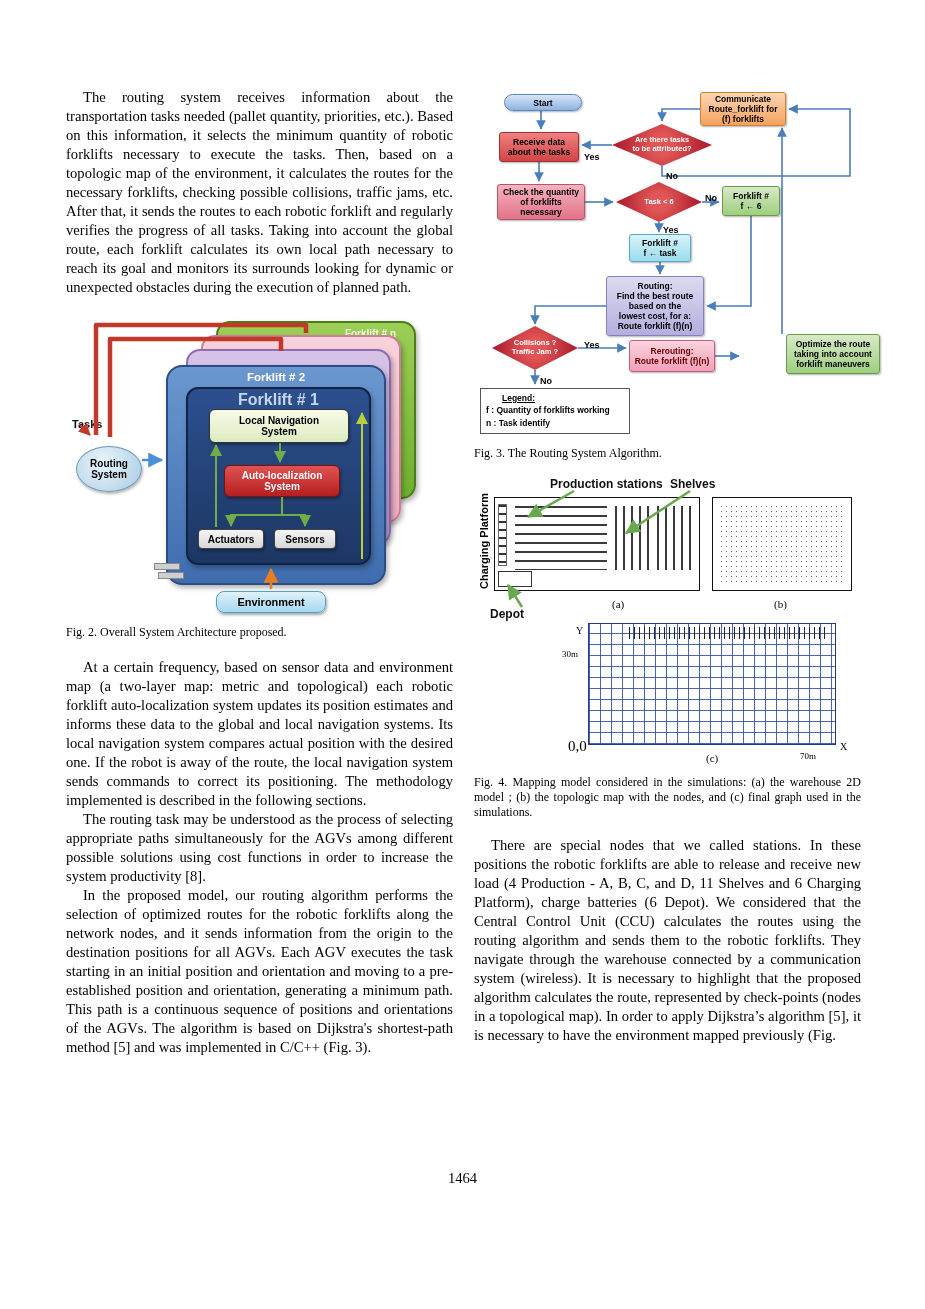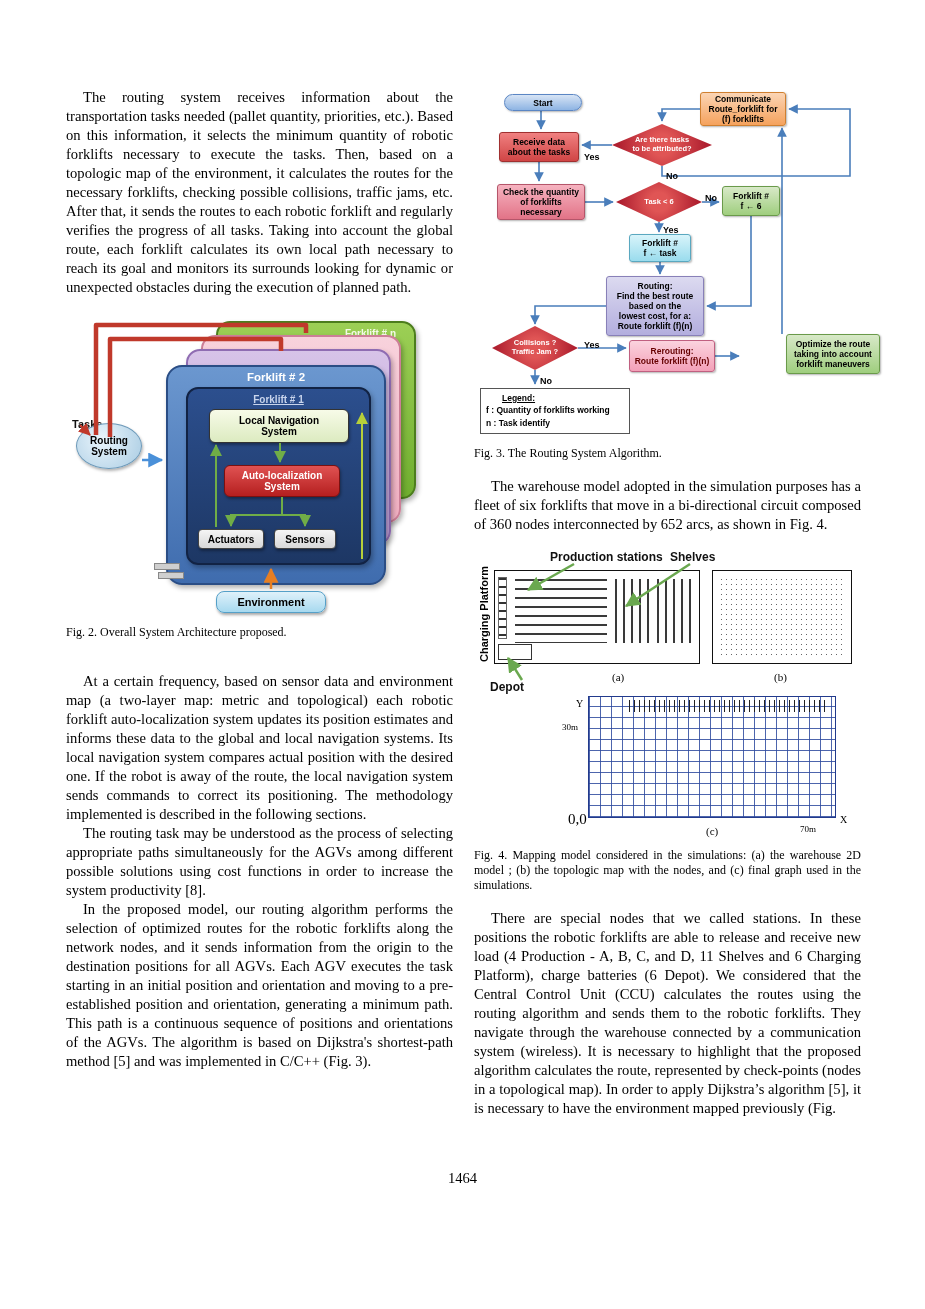--- a/index.html
+++ b/index.html
@@ -4,21 +4,21 @@
 <style>
   * { margin:0; padding:0; box-sizing:border-box; }
   html,body { background:#ffffff; }
   .page { position:relative; width:925px; height:1309px; background:#fff;
           font-family:"Liberation Serif", serif; color:#000; overflow:hidden; }
   .col { position:absolute; top:88px; width:387px; font-size:14.6px; line-height:19px; text-align:justify; }
   .col-left  { left:66px; }
   .col-right { left:474px; }
   p.body { text-indent:17px; }
   .mt16 { margin-top:16px; }
-  .mt18 { margin-top:32px; }
+  .mt18 { margin-top:18px; }
   .caption { font-size:12px; line-height:15px; margin-top:8px; text-align:left; }
   .caption.just { text-align:justify; }
   .section-head { font-style:italic; font-size:14.6px; margin:10px 0 4px 0; text-align:left; }
   .page-number { position:absolute; left:0; top:1170px; width:925px; text-align:center; font-size:14.6px; }
 
   
   .fig2 { position:relative; width:387px; height:298px; margin:22px 0 2px 0; }
   .card { position:absolute; border-radius:14px; box-shadow:2px 3px 5px rgba(0,0,0,.3); }
   .card-green { left:150px; top:2px;  width:200px; height:178px; background:linear-gradient(#9ccf55,#6fae2f); border:2px solid #4c7d1d; }
   .card-pink  { left:135px; top:16px; width:200px; height:188px; background:linear-gradient(#f8d2dc,#efaec0); border:2px solid #cc7f97; }
@@ -26,21 +26,21 @@
   .card-blue  { left:100px; top:46px; width:220px; height:220px; background:linear-gradient(#6b97cf,#3f6cae); border:2px solid #2a4d85; border-radius:16px; }
   .panel-navy { left:120px; top:68px; width:185px; height:178px; background:linear-gradient(#2c4f8e,#1d3764); border:2px solid #122344; border-radius:12px; }
   .f2label { position:absolute; font-family:"Liberation Sans",sans-serif; font-weight:bold; }
   .f2box { position:absolute; display:flex; align-items:center; justify-content:center; text-align:center;
            font-family:"Liberation Sans",sans-serif; font-weight:bold; font-size:10px; line-height:1.1;
            border-radius:6px; box-shadow:1px 2px 3px rgba(0,0,0,.35); }
   .f2-localnav { left:143px; top:90px;  width:140px; height:34px; background:linear-gradient(#f7fbe8,#dcebc0); border:1.5px solid #333; }
   .f2-autoloc  { left:158px; top:146px; width:116px; height:32px; background:linear-gradient(#e05252,#b51f1f); border:1.5px solid #7a1010; color:#fff; }
   .f2-act { left:132px; top:210px; width:66px; height:20px; background:linear-gradient(#f5f5f5,#d8d8d8); border:1.5px solid #444; border-radius:4px; }
   .f2-sen { left:208px; top:210px; width:62px; height:20px; background:linear-gradient(#f5f5f5,#d8d8d8); border:1.5px solid #444; border-radius:4px; }
-  .f2-oval { left:10px; top:104px; width:66px; height:46px; border-radius:50%;
+  .f2-oval { left:10px; top:127px; width:66px; height:46px; border-radius:50%;
              background:radial-gradient(circle at 40% 35%, #eaf5fc, #a8cbe2); border:1.5px solid #6b98b8; box-shadow:1px 2px 3px rgba(0,0,0,.3); }
   .f2-env  { left:150px; top:272px; width:110px; height:22px; background:linear-gradient(#dff1fa,#a7d9ef); border:1.5px solid #55a0c8; border-radius:8px; font-size:11px; }
   .f2-strip { position:absolute; width:26px; height:7px; background:#cfcfcf; border:1px solid #888; }
   .fig2 svg { position:absolute; left:0; top:0; pointer-events:none; }
 
   
   .fig3 { position:relative; width:387px; height:350px; margin-bottom:2px; }
   .fc-node { position:absolute; display:flex; align-items:center; justify-content:center; text-align:center;
              font-family:"Liberation Sans",sans-serif; font-weight:bold; font-size:8.5px; line-height:1.18;
              white-space:pre-line; border-radius:3px; padding:7px 2px; box-shadow:1px 1px 2px rgba(0,0,0,.3); }
@@ -101,21 +101,21 @@
     <p class="body">The routing system receives information about the transportation tasks needed (pallet quantity, priorities, etc.). Based on this information, it selects the minimum quantity of robotic forklifts necessary to execute the tasks. Then, based on a topologic map of the environment, it calculates the routes for the necessary forklifts, checking possible collisions, traffic jams, etc. After that, it sends the routes to each robotic forklift and regularly verifies the progress of all tasks. Taking into account the global route, each forklift calculates its own local path necessary to reach its goal and monitors its surrounds looking for dynamic or unexpected obstacles during the execution of planned path.</p>
 
     <div class="fig2">
       <div class="card card-green"></div>
       <div class="f2label" style="left:200px; top:5px; width:140px; text-align:right; padding-right:10px; font-size:10px; color:#f4fae8;">Forklift # n</div>
       <div class="card card-pink"></div>
       <div class="card card-plum"></div>
       <div class="card card-blue"></div>
       <div class="f2label" style="left:100px; top:49px; width:220px; text-align:center; font-size:11.5px; color:#ffffff;">Forklift # 2</div>
       <div class="card panel-navy"></div>
-      <div class="f2label" style="left:120px; top:71px; width:185px; text-align:center; font-size:10px; color:#c8d4ec;text-decoration:underline;">Forklift # 1</div>
+      <div class="f2label" style="left:120px; top:71px; width:185px; text-align:center; font-size:16px; color:#c8d4ec;">Forklift # 1</div>
 
       <div class="f2box f2-localnav" style="white-space:pre-line;">Local Navigation
 System</div>
       <div class="f2box f2-autoloc" style="white-space:pre-line;">Auto-localization
 System</div>
       <div class="f2box f2-act">Actuators</div>
       <div class="f2box f2-sen">Sensors</div>
 
       <div class="f2label" style="left:6px; top:96px; font-size:11px; color:#111;">Tasks</div>
       <div class="f2box f2-oval" style="white-space:pre-line;">Routing
@@ -227,21 +227,20 @@
       <div class="fc-yn" style="left:66px; top:284px;">No</div>
 
       <div class="fc-legend">
         <div class="ltitle">Legend:</div>
         <div>f : Quantity of forklifts working</div>
         <div>n : Task identify</div>
       </div>
     </div>
     <div class="caption">Fig. 3.  The Routing System Algorithm.</div>
 
-    <p class="body mt16">The warehouse model adopted in the simulation purposes has a fleet of six forklifts that move in a bi-directional circuit composed of 360 nodes interconnected by 652 arcs, as shown in Fig. 4.</p>
 
     <div class="fig4">
       <div class="f4label" style="left:76px; top:0;">Production stations</div>
       <div class="f4label" style="left:196px; top:0;">Shelves</div>
 
       <div class="panel panel-a">
         <div class="pa-charge"></div>
         <div class="pa-sh1"></div>
         <div class="pa-sh2"></div>
         <div class="pa-sh3"></div>

